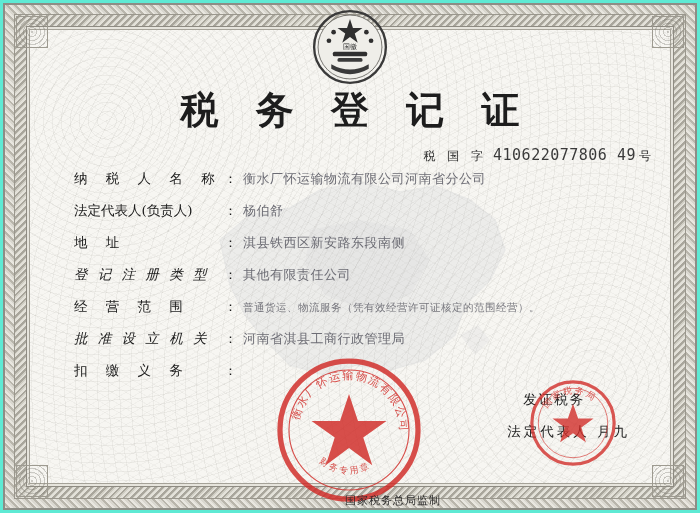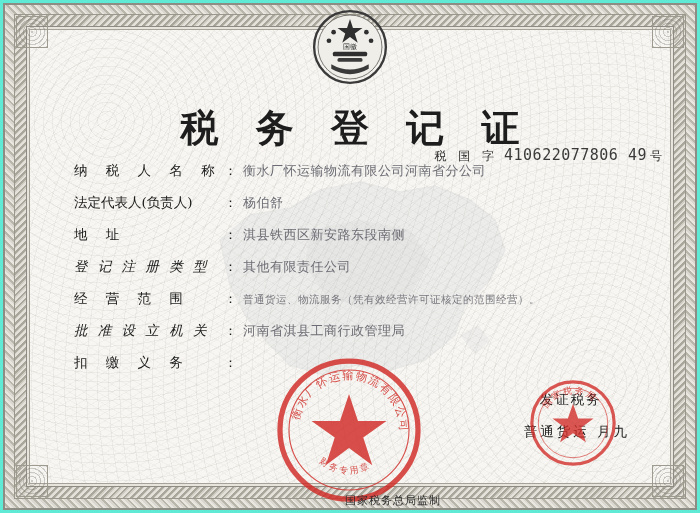--- a/index.html
+++ b/index.html
@@ -73,38 +73,38 @@
     top: 8px;
     transform: translateX(-50%);
     width: 78px;
     height: 78px;
     z-index: 5;
   }
 
   
   .title {
     position: absolute;
-    top: 103px;
+    top: 85px;
     left: 0;
     width: 100%;
     text-align: center;
     font-family: "DejaVu Serif", serif;
     font-size: 38px;
     font-weight: bold;
     letter-spacing: 12px;
     color: #1d1d1d;
     text-indent: 12px;
     z-index: 4;
   }
 
   
   .serial-row {
     position: absolute;
     top: 146px;
-    right: 38px;
+    right: 49px;
     display: flex;
     align-items: baseline;
     font-size: 12px;
     color: #2a2a2a;
     z-index: 4;
   }
   .serial-label {
     letter-spacing: 4px;
     font-family: "DejaVu Serif", serif;
   }
@@ -133,20 +133,21 @@
     align-items: baseline;
     height: 32px;
   }
   .field-label {
     width: 150px;
     flex: 0 0 150px;
     font-family: "DejaVu Serif", serif;
     font-size: 13.5px;
     color: #1c1c1c;
     white-space: nowrap;
+    margin-top: 8px;
   }
   .field-label.sp-wide { letter-spacing: 7px; }
   .field-label.sp-mid { letter-spacing: 3px; font-style: italic; }
   .field-label.sp-none { letter-spacing: 0px; }
   .field-colon {
     flex: 0 0 12px;
     font-size: 13px;
     color: #1c1c1c;
   }
   .field-value {
@@ -325,21 +326,21 @@
 
     <div class="field-row">
       <span class="field-label sp-wide">扣 缴 义 务</span>
       <span class="field-colon">：</span>
     </div>
 
   </div>
 
   <div class="issue-block">
     <div class="issue-line1">发证税务</div>
-    <div class="issue-line2">普通货运 月九</div>
+    <div class="issue-line2">法定代表人 月九</div>
   </div>
 
   <svg class="seal-main" viewBox="0 0 200 200">
     <circle cx="100" cy="100" r="92" fill="none" stroke="#d12a26" stroke-width="7"></circle>
     <circle cx="100" cy="100" r="80" fill="none" stroke="#d12a26" stroke-width="1.5"></circle>
     <path d="M100,52 L112,88 L150,88 L119,110 L131,147 L100,124 L69,147 L81,110 L50,88 L88,88 Z" fill="#d12a26"></path>
     <defs>
       <path id="sealArcTop" d="M100,100 m-68,0 a68,68 0 1,1 136,0" fill="none"></path>
       <path id="sealArcBottom" d="M100,100 m-58,0 a58,58 0 1,0 116,0" fill="none"></path>
     </defs>

